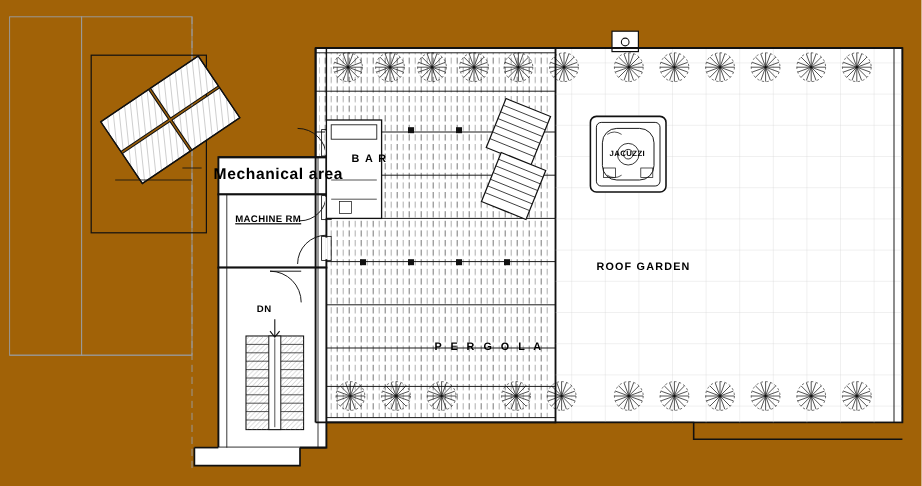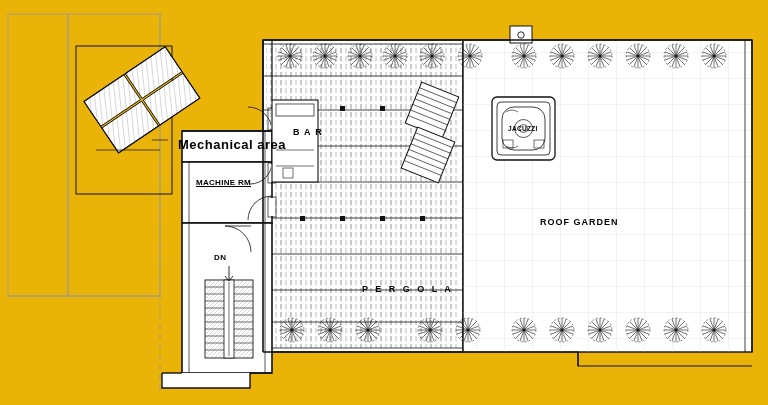--- a/index.html
+++ b/index.html
@@ -7,21 +7,21 @@
     padding: 0;
     background: #ffffff;
   }
   body {
     font-family: "Liberation Sans", sans-serif;
   }
   #plan {
     position: relative;
     width: 768px;
     height: 405px;
-    background: #eab308;
+    background: #a16207;
     overflow: hidden;
   }
   .lbl {
     position: absolute;
     font-family: "Liberation Sans", sans-serif;
     color: #000000;
     font-weight: bold;
     white-space: nowrap;
     letter-spacing: 0.5px;
   }
@@ -342,17 +342,17 @@
   <div class="lbl lbl-bar" style="left:293px; top:127px;">B A R</div>
 
   <div class="lbl lbl-mech" style="left:178px; top:137px;">Mechanical area</div>
 
   <div class="lbl lbl-machine" style="left:196px; top:178px;text-decoration:underline;">MACHINE RM</div>
 
   <div class="lbl lbl-dn" style="left:214px; top:253px;">DN</div>
 
   <div class="lbl lbl-jacuzzi" style="left:508px; top:125px;">JACUZZI</div>
 
-  <div class="lbl lbl-roof" style="left:540px; top:217px;">ROOF GARDEN</div>
+  <div class="lbl lbl-roof" style="left:497px; top:217px;">ROOF GARDEN</div>
 
   <div class="lbl lbl-pergola" style="left:318px; top:284px;margin-left:44px;">P E R G O L A</div>
 
 </div>
 
 </body></html>

